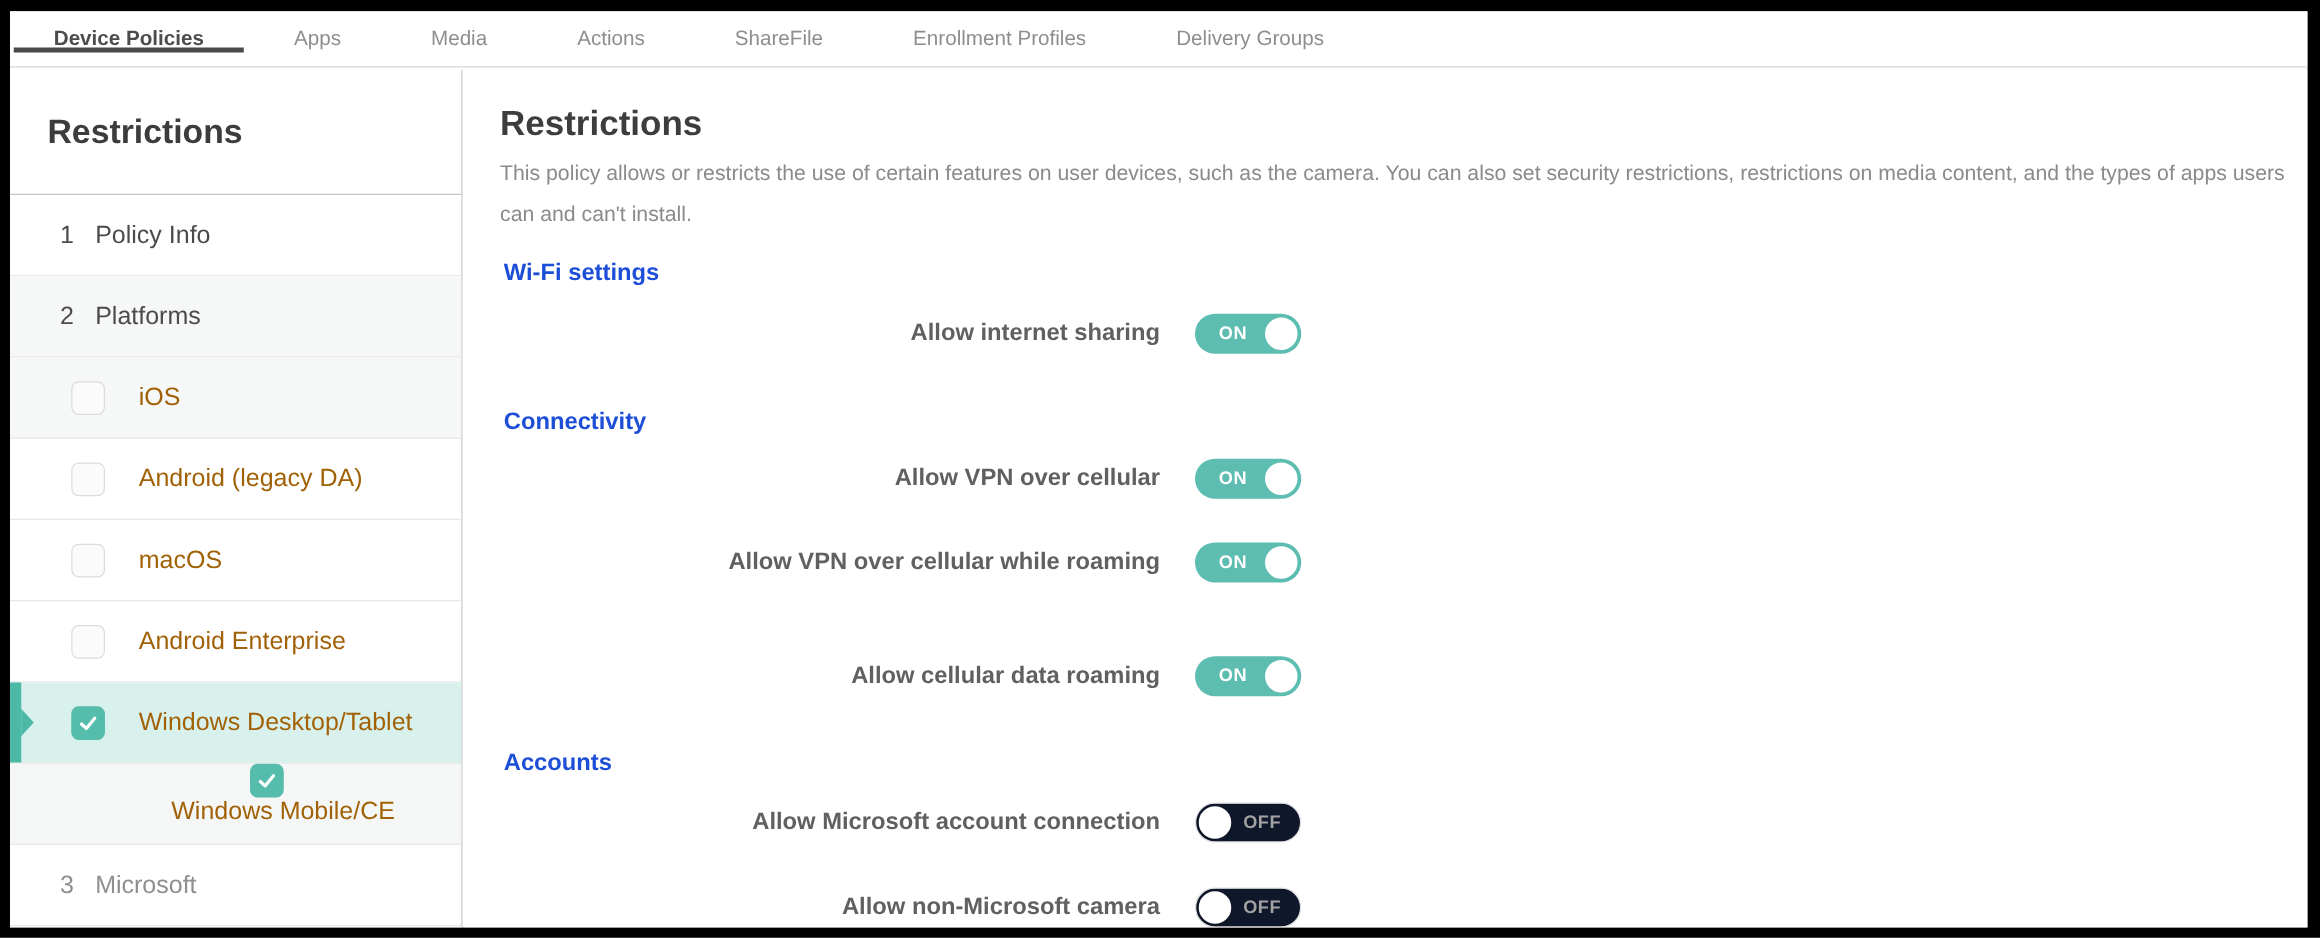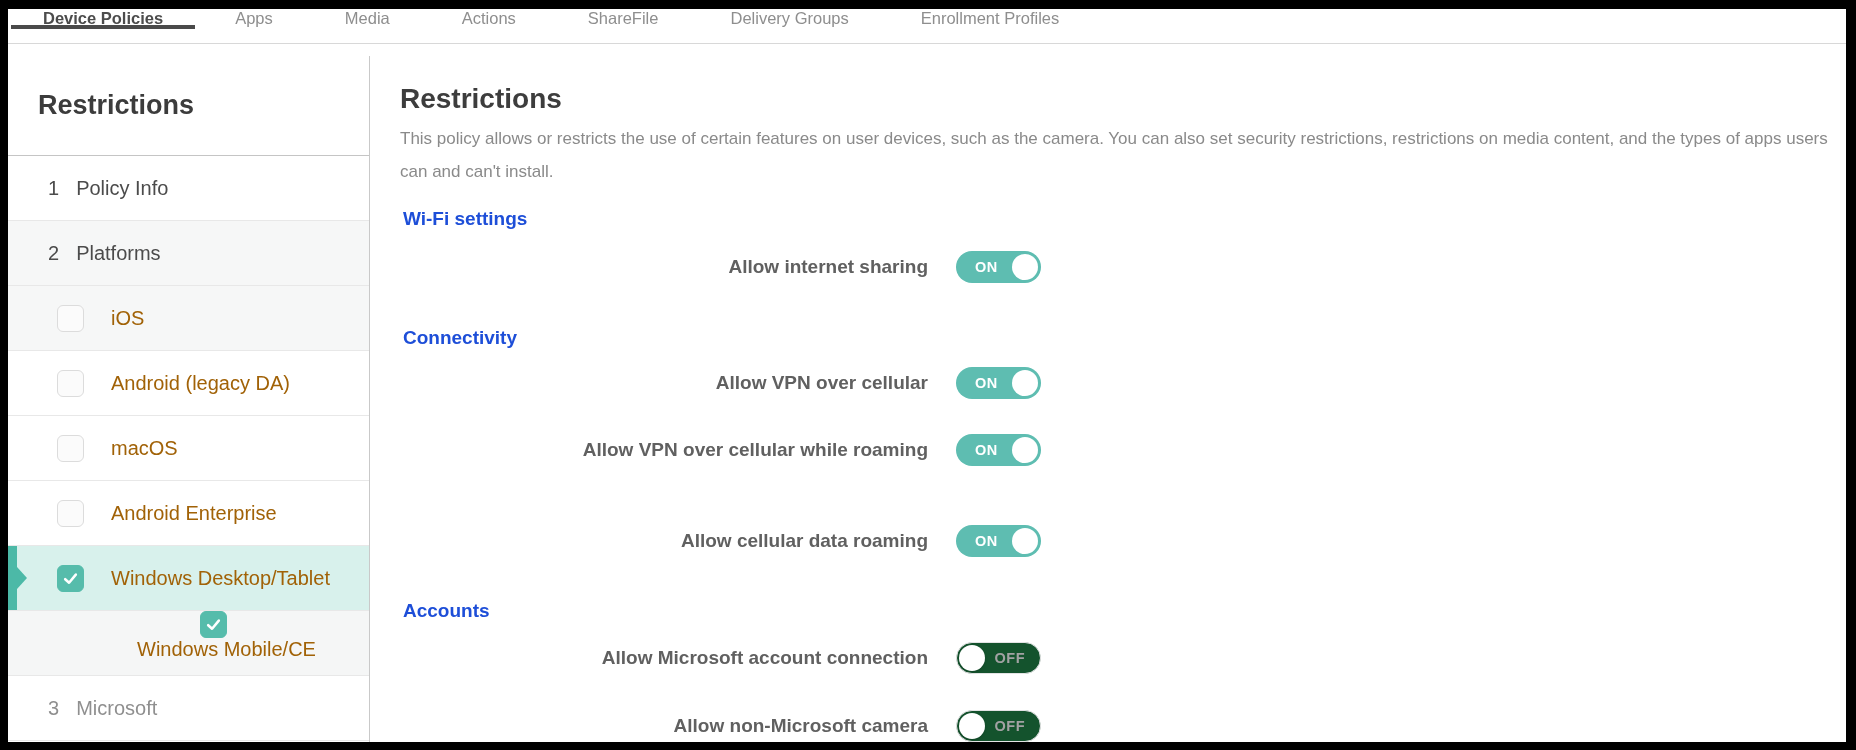--- a/index.html
+++ b/index.html
@@ -2,22 +2,22 @@
 <html style="--accent: #56bcab; --toggle-on: #5ebdb1; --selected-bg: #d8f1ec; --indicator: #4cb9a7;"><head>
 <meta charset="utf-8">
 <style>
   * { margin:0; padding:0; box-sizing:border-box; }
   html,body { width:1856px; height:750px; background:#000; overflow:hidden;
     font-family:"Liberation Sans","DejaVu Sans",sans-serif; }
   .frame { position:absolute; left:8px; top:9px; right:10px; bottom:8px;
     background:#fff; overflow:hidden; }
 
   
-  .tab-bar { height:35px; border-bottom:1px solid #d8d8d8; display:flex;
-    align-items:flex-start; gap:8px; padding-left:3px; background:#fff; }
+  .tab-bar { height:45px; border-bottom:1px solid #d8d8d8; display:flex;
+    align-items:center; gap:8px; padding-left:3px; background:#fff; }
   .tab { display:flex; align-items:center; padding:0 32px; font-size:16.5px;
     color:#8e8e8e; position:relative; cursor:pointer; white-space:nowrap; }
   .tab.active { color:#4c4c4c; font-weight:bold; }
   .tab.active::after { content:""; position:absolute; left:0; right:0;
     bottom:-1px; height:4px; background:#4a4a4a; }
 
   
   .sidebar { position:absolute; left:0; top:47px; bottom:0; width:362px;
     border-right:1px solid #c9c9c9; background:#fff; }
   .sidebar-title { height:100px; display:flex; align-items:center;
@@ -60,40 +60,40 @@
   .setting-row { display:flex; align-items:center; height:32px; }
   .mt-a { margin-top:21px; } .mt-b { margin-top:18px; } .mt-c { margin-top:35px; }
   .mt-d { margin-top:59px; } .mt-e { margin-top:20px; } .mt-f { margin-top:36px; }
   .setting-label { width:528px; text-align:right; font-size:19px;
     font-weight:bold; color:#606060; }
 
   .toggle { position:relative; width:85px; height:32px; border-radius:16px;
     margin-left:28px; display:flex; align-items:center; font-size:14.5px;
     font-weight:bold; letter-spacing:.5px; cursor:pointer; flex:0 0 auto; }
   .toggle.on { background:var(--toggle-on,#5ebdb1); color:#fff; padding-left:19px; }
-  .toggle.off { background:#14532d; border:1px solid #e3e3e4; color:#a2a2a3;
+  .toggle.off { background:#0f172a; border:1px solid #e3e3e4; color:#a2a2a3;
     justify-content:flex-end; padding-right:15px; }
   .knob { position:absolute; width:26px; height:26px; border-radius:50%;
     background:#fff; }
   .toggle.on .knob { top:3px; right:3px; }
   .toggle.off .knob { top:2px; left:2px; box-shadow:0 1px 3px rgba(0,0,0,.18); }
 </style>
 </head>
 <body>
 
 <div class="frame">
 
   <div class="tab-bar">
     <div class="tab active">Device Policies</div>
     <div class="tab">Apps</div>
     <div class="tab">Media</div>
     <div class="tab">Actions</div>
     <div class="tab">ShareFile</div>
+    <div class="tab">Enrollment Profiles</div>
     <div class="tab">Delivery Groups</div>
-    <div class="tab">Enrollment Profiles</div>
   </div>
 
   <div class="sidebar">
     <div class="sidebar-title">Restrictions</div>
 
     <div class="side-row step">
       <span class="num">1</span>
       <span>Policy Info</span>
     </div>
 

